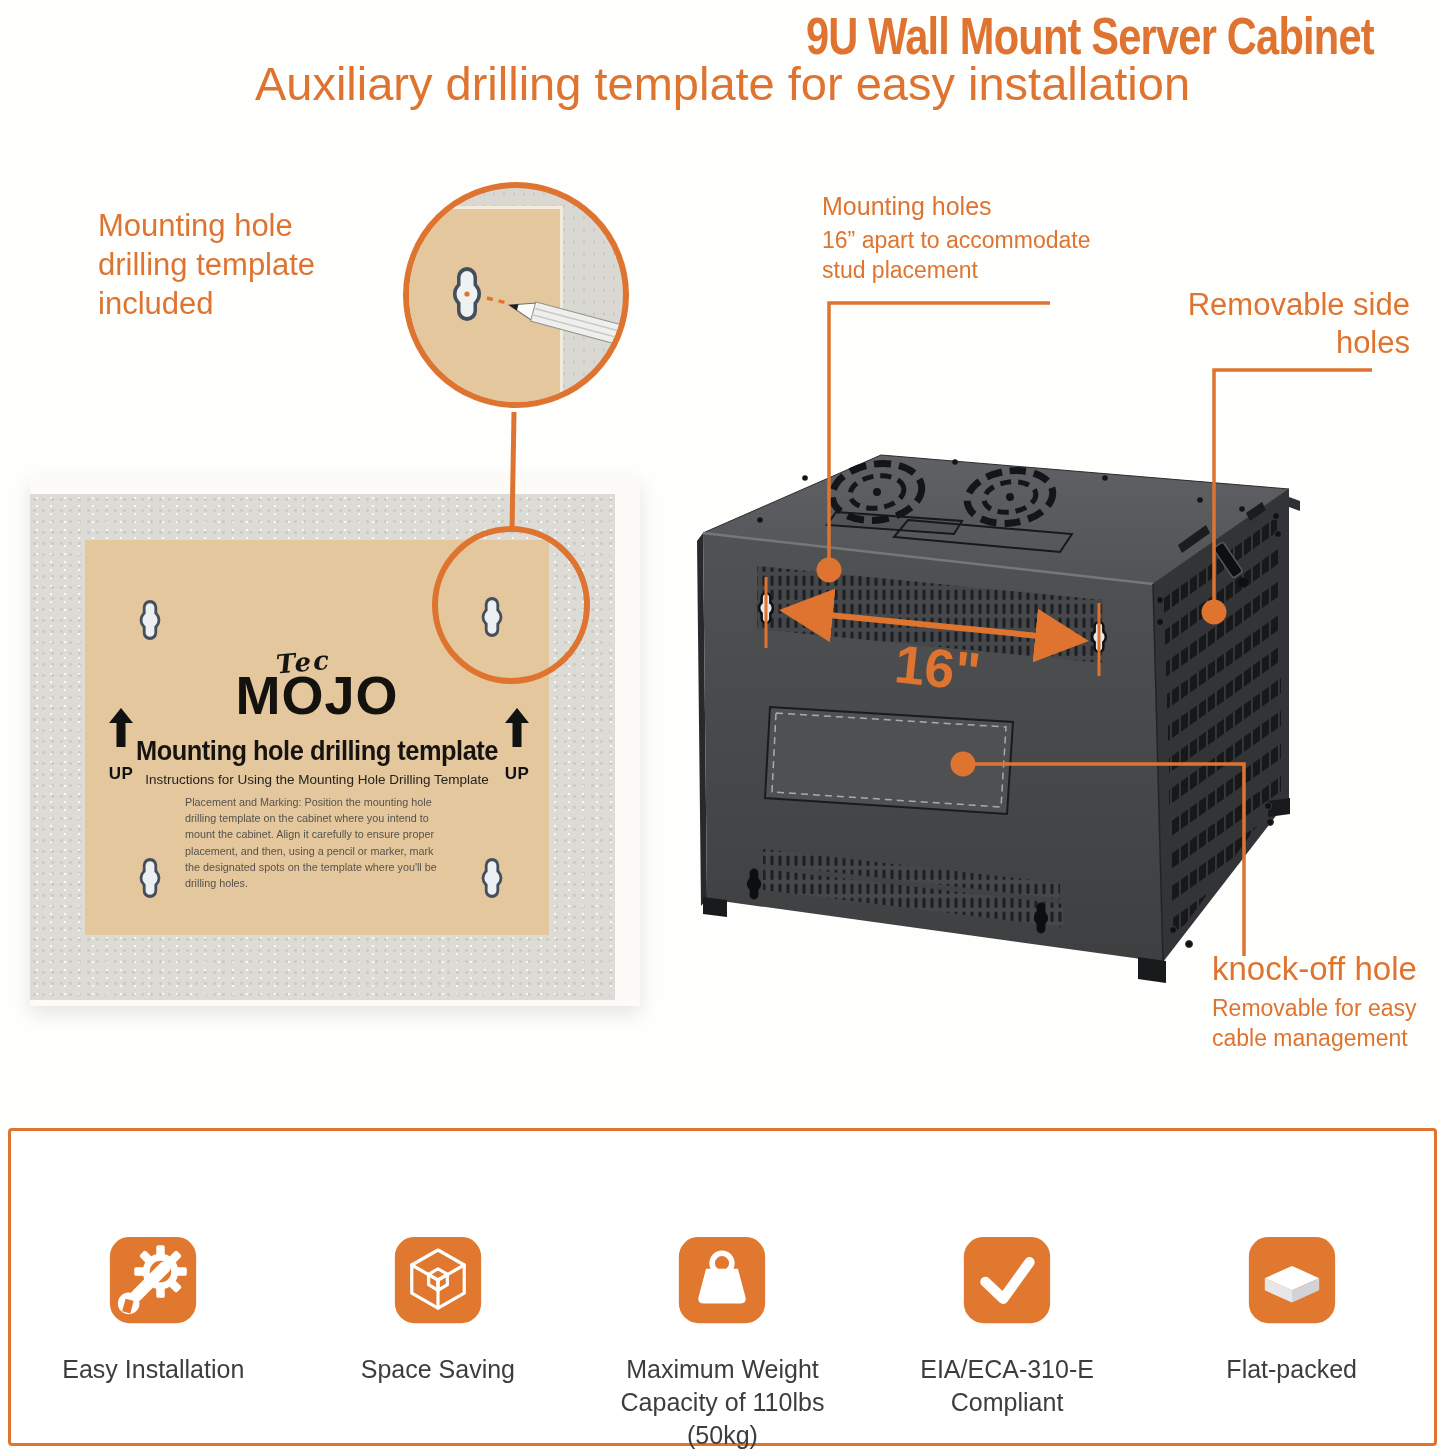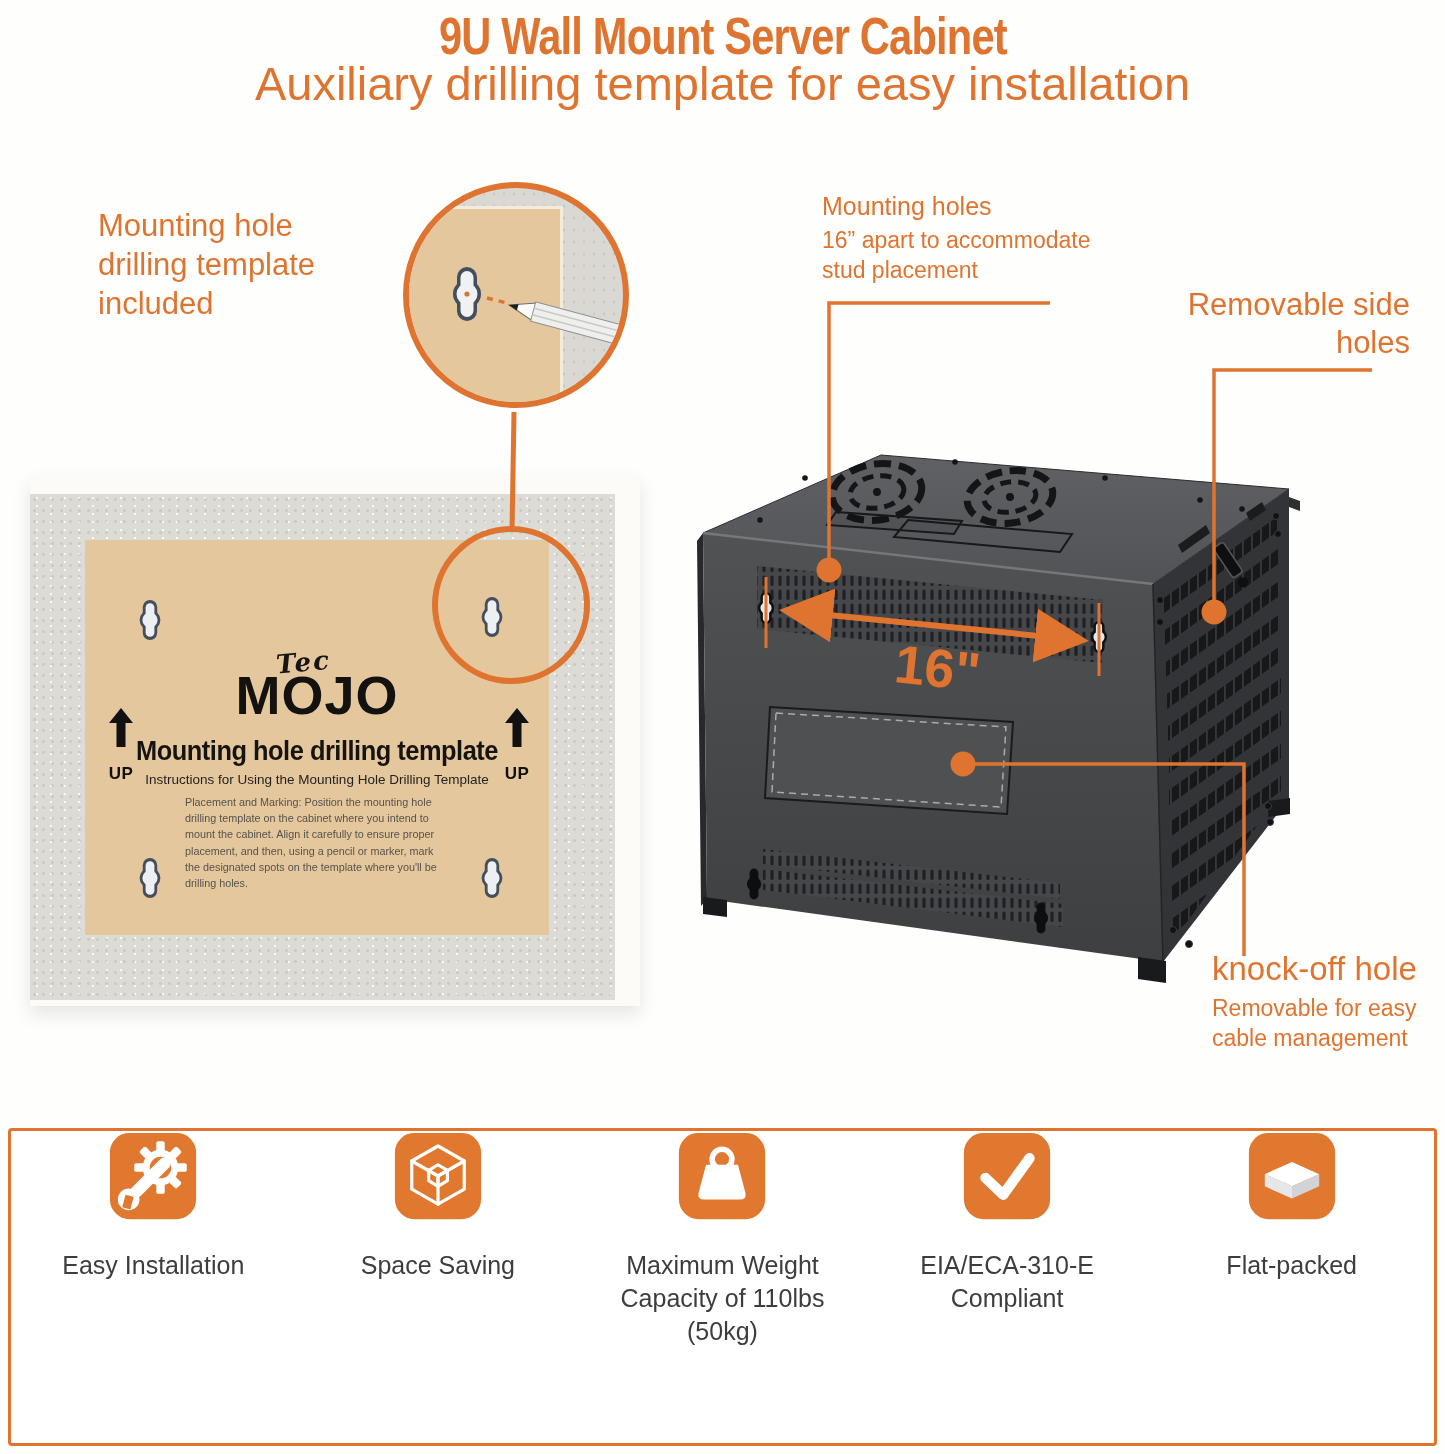--- a/index.html
+++ b/index.html
@@ -10,21 +10,21 @@
   }
   *{box-sizing:border-box;margin:0;padding:0}
   html,body{width:1445px;height:1454px}
   body{
     position:relative;background:#FEFEFD;overflow:hidden;
     font-family:"Liberation Sans",sans-serif;color:#333;
   }
   .abs{position:absolute}
 
   
-  .title-wrap{left:0;right:0;top:6px;text-align:center}
+  .title-wrap{left:0;right:0;top:6px;text-align:right}
   .page-title{
     display:inline-block;font-weight:700;font-size:52px;letter-spacing:-1px;
     color:var(--accent);transform:scaleX(.80);transform-origin:center;white-space:nowrap;
   }
   .page-subtitle{
     left:0;right:0;top:56px;text-align:center;font-size:47px;font-weight:400;
     color:var(--accent);white-space:nowrap;
   }
 
   
@@ -88,21 +88,21 @@
   .leader{stroke:var(--accent);stroke-width:3.5;fill:none}
   .leader-dot{fill:var(--accent)}
   .dim-text{font:700 54px "Liberation Sans",sans-serif;fill:var(--accent)}
   .louver{fill:url(#pLouv)}
 
   
   .features{
     left:8px;top:1128px;width:1429px;height:318px;background:#fff;
     border:3px solid var(--accent);border-radius:4px;display:flex;
   }
-  .feature{flex:1;display:flex;flex-direction:column;align-items:center;}
+  .feature{flex:1;display:flex;flex-direction:column;align-items:center;padding-top:104px}
   .f-icon{width:90px;height:90px;flex:0 0 auto}
   .f-label{margin-top:28px;font-size:25px;color:var(--label-gray);text-align:center;max-width:276px;line-height:1.32}
 </style>
 </head>
 <body>
 
 <div class="abs title-wrap">
   <div class="page-title">9U Wall Mount Server Cabinet</div>
 </div>
 <div class="abs page-subtitle">Auxiliary drilling template for easy installation</div>

